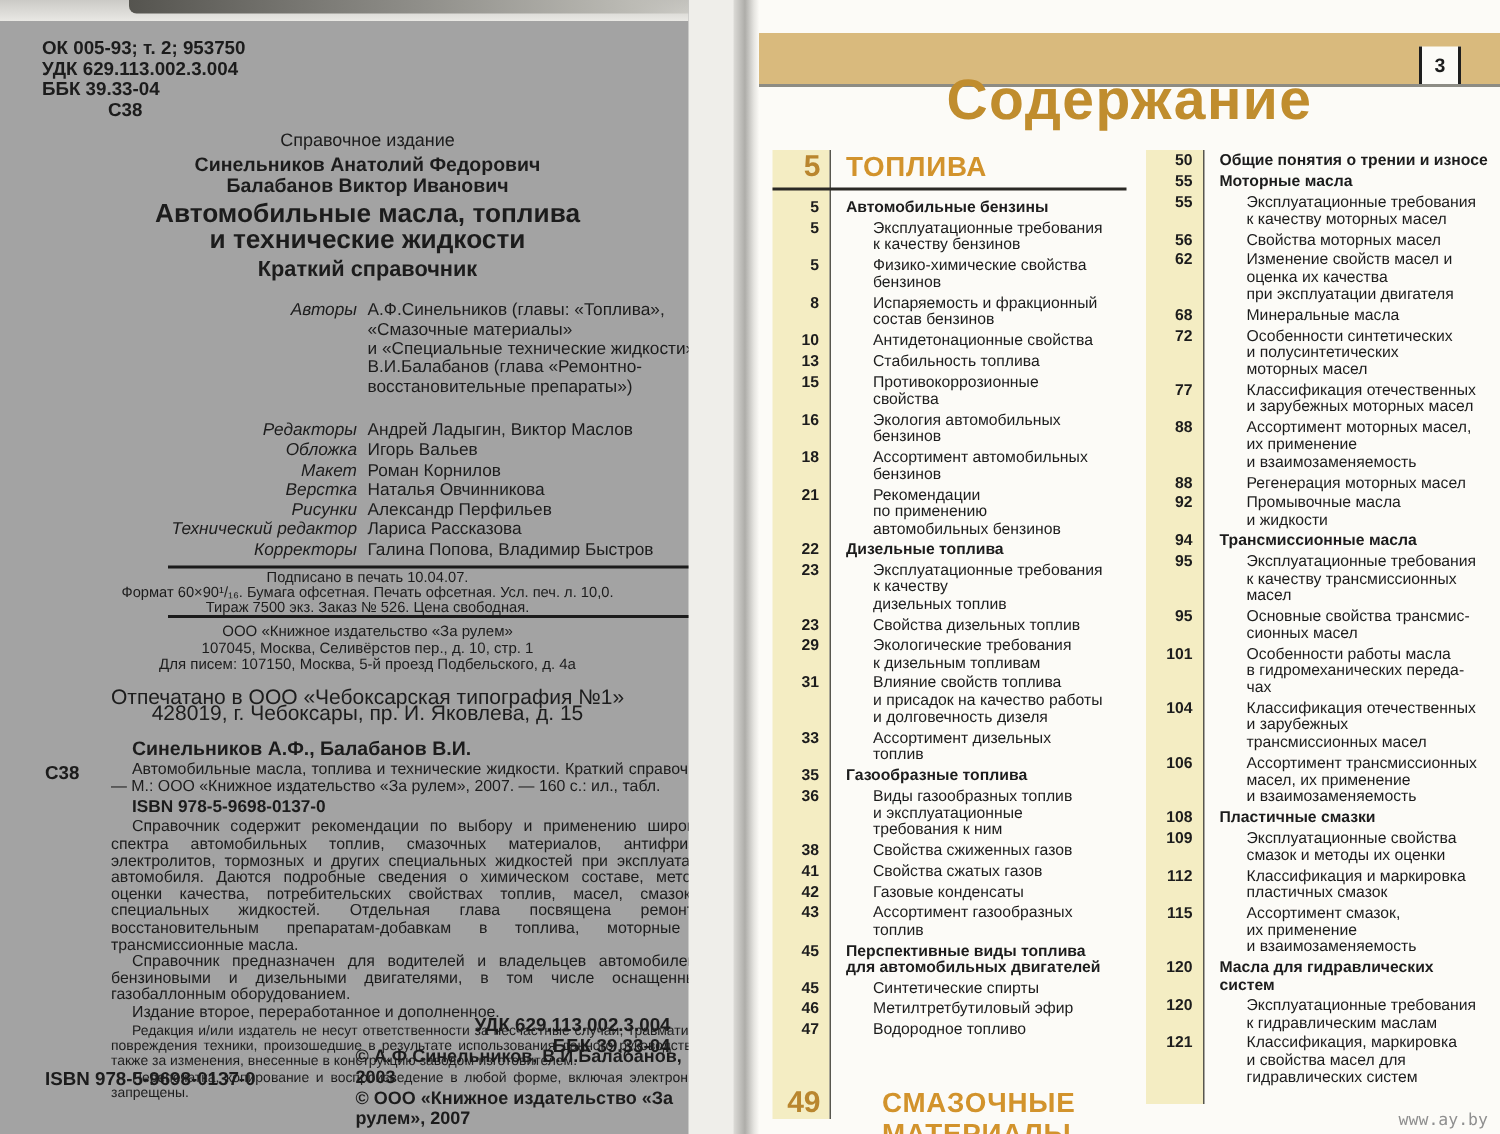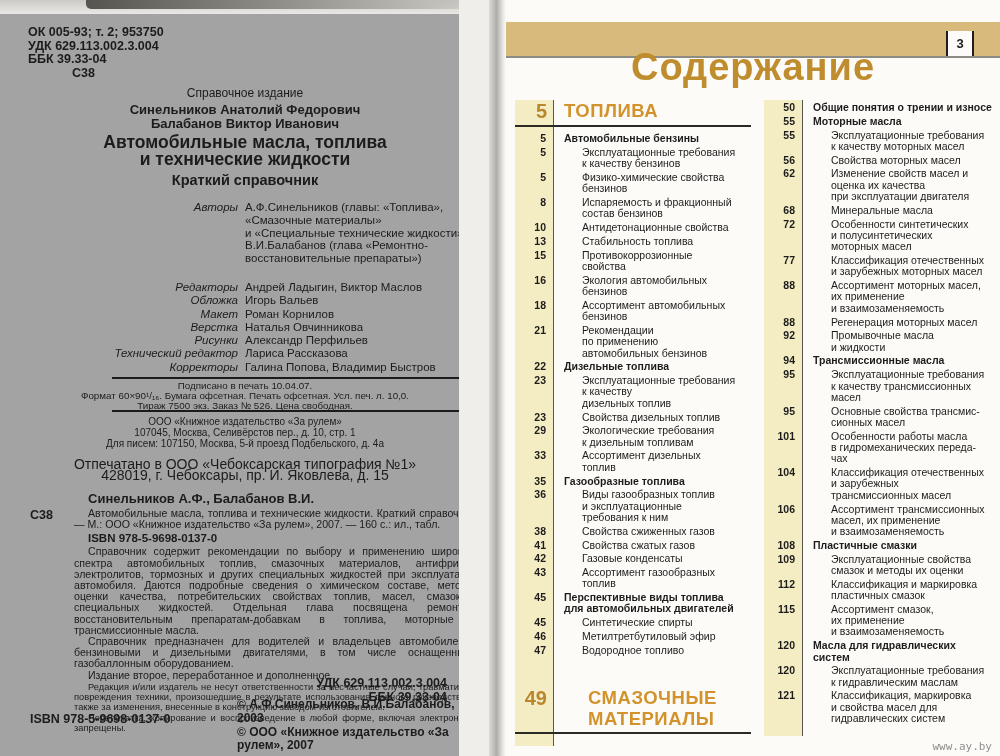--- a/index.html
+++ b/index.html
@@ -279,20 +279,26 @@
           <div class="trow e2">
             <div class="tnum">23</div>
             <div class="ttext">Свойства дизельных топлив</div>
           </div>
           <div class="trow e2">
             <div class="tnum">29</div>
             <div class="ttext">Экологические требования
 к дизельным топливам</div>
           </div>
           <div class="trow e2">
+            <div class="tnum">31</div>
+            <div class="ttext">Влияние свойств топлива
+и присадок на качество работы
+и долговечность дизеля</div>
+          </div>
+          <div class="trow e2">
             <div class="tnum">33</div>
             <div class="ttext">Ассортимент дизельных
 топлив</div>
           </div>
           <div class="trow e1">
             <div class="tnum">35</div>
             <div class="ttext">Газообразные топлива</div>
           </div>
           <div class="trow e2">
             <div class="tnum">36</div>

